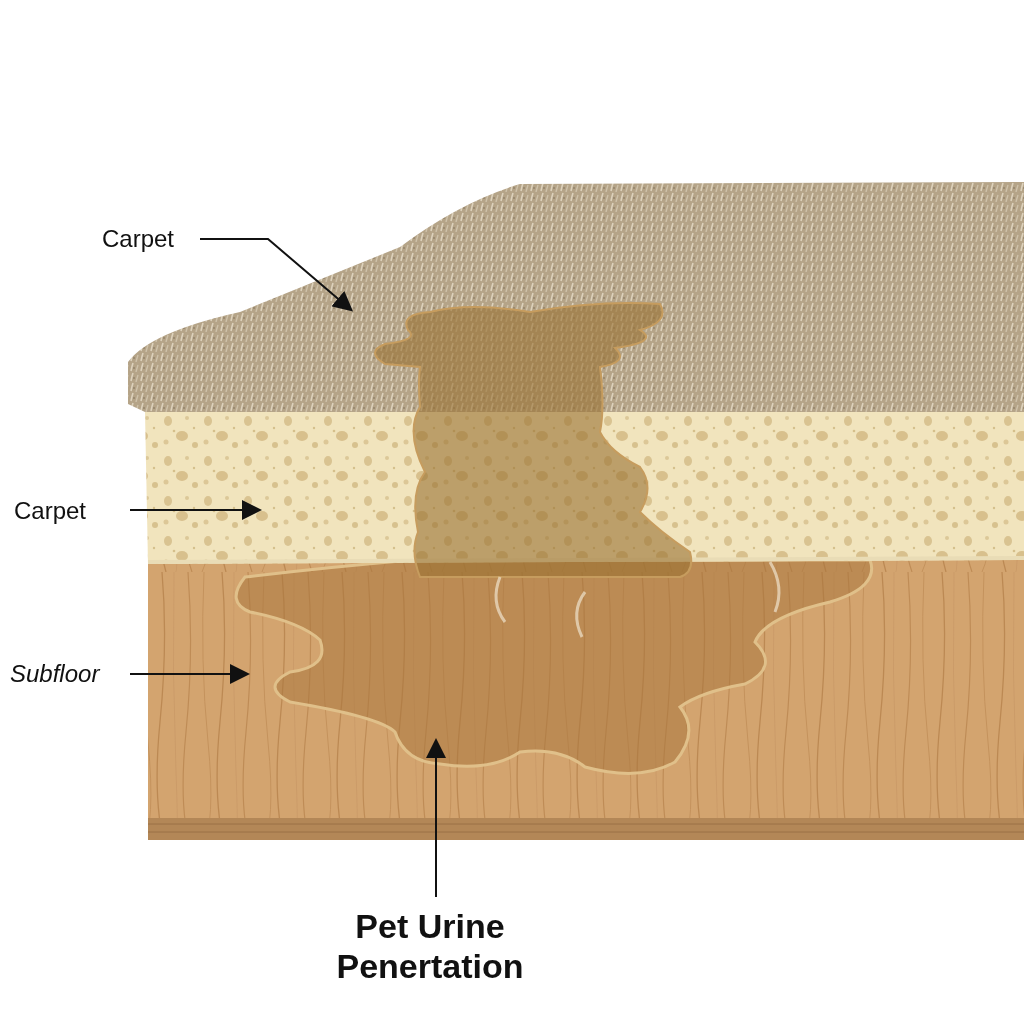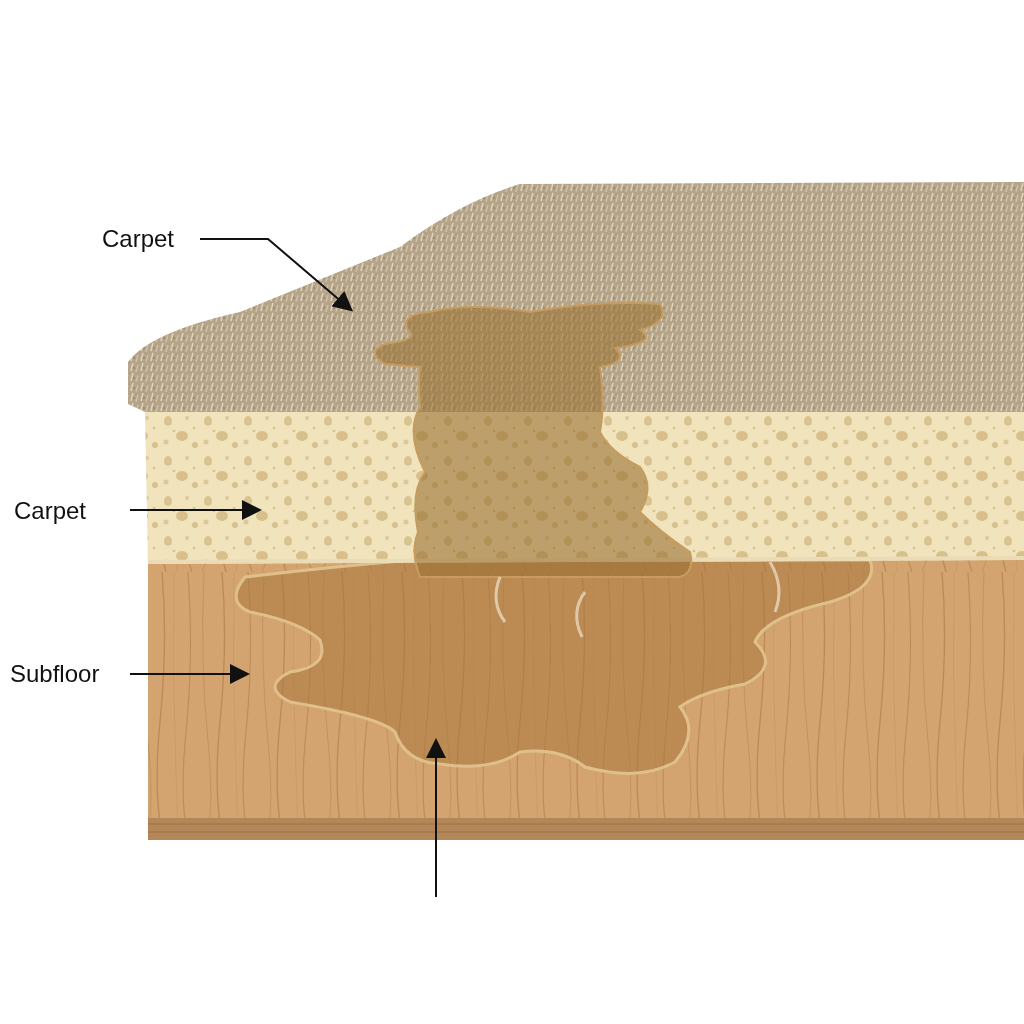--- a/index.html
+++ b/index.html
@@ -71,15 +71,17 @@
     <g stroke="#111" stroke-width="2" fill="none">
       <polyline points="200,227 268,227 350,297" marker-end="url(#arrowHead)"></polyline>
       <line x1="130" y1="498" x2="258" y2="498" marker-end="url(#arrowHead)"></line>
       <line x1="130" y1="662" x2="246" y2="662" marker-end="url(#arrowHead)"></line>
       <line x1="436" y1="885" x2="436" y2="730" marker-end="url(#arrowHead)"></line>
     </g>
   </svg>
 
   <div class="label" style="left:102px; top:213px;">Carpet</div>
   <div class="label" style="left:14px; top:485px;">Carpet</div>
-  <div class="label" style="left:10px; top:648px;">Subfloor</div>
+  <div class="label" style="left:10px; top:648px;font-style:italic;">Subfloor</div>
 
+  <div class="title" style="top:894px;">Pet Urine</div>
+  <div class="title" style="top:934px;">Penertation</div>
 </div>
 
 </body></html>

